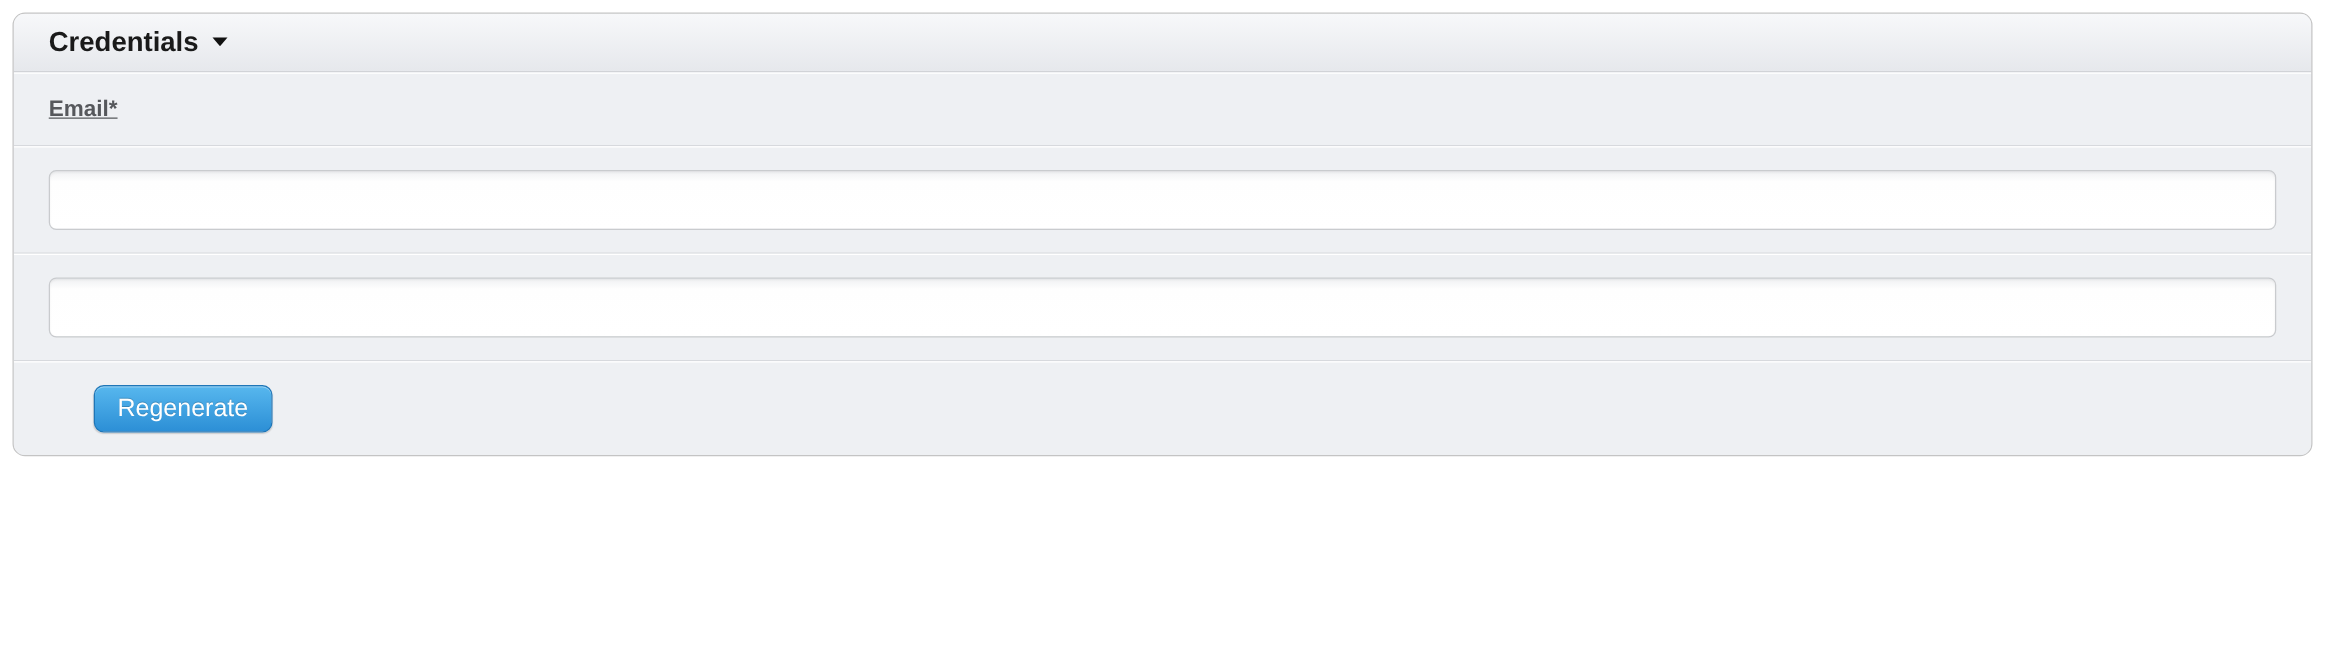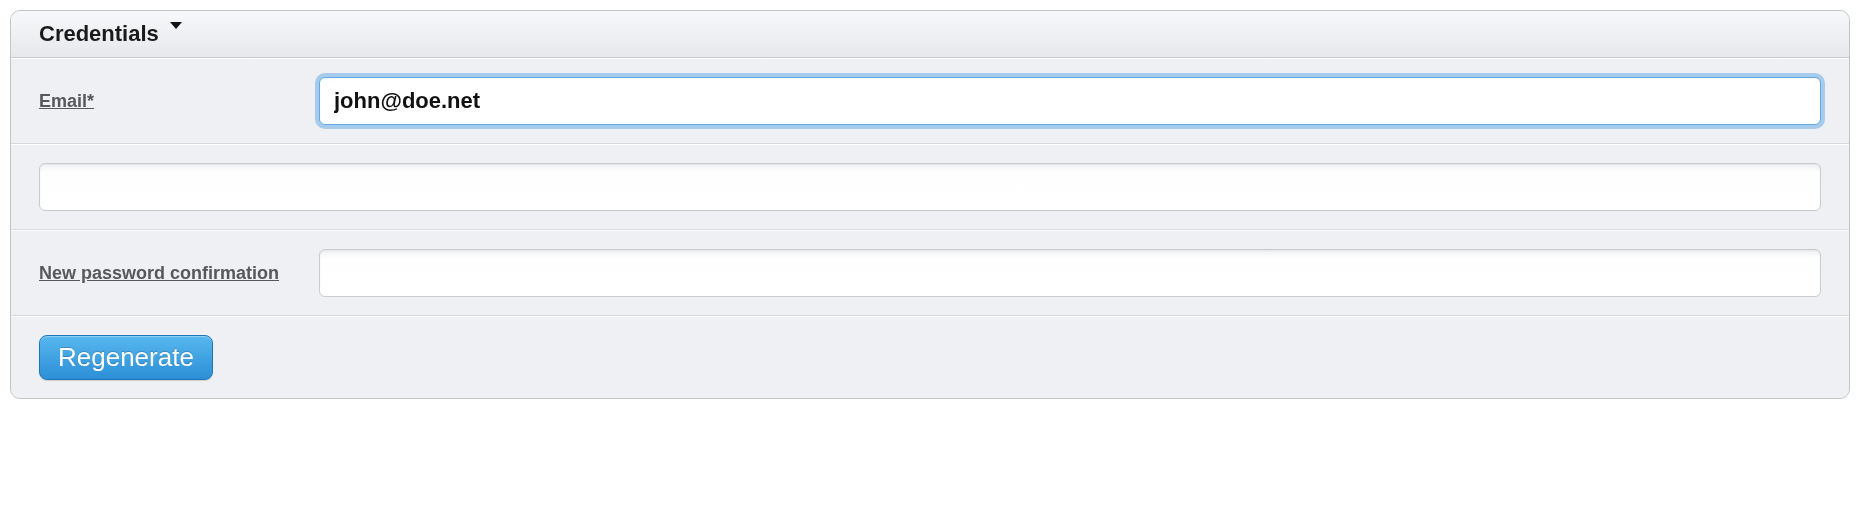--- a/index.html
+++ b/index.html
@@ -14,21 +14,21 @@
     padding: 10px;
   }
   .panel {
     border: 1px solid #c4c4c4;
     border-radius: 10px;
     overflow: hidden;
     background: #eef0f3;
   }
   .panel-header {
     display: flex;
-    align-items: flex-start;
+    align-items: center;
     padding: 10px 28px;
     background: linear-gradient(#f7f8fa, #e6e8ec);
     border-bottom: 1px solid #c8cace;
   }
   .panel-title {
     font-size: 22px;
     font-weight: 700;
     color: #1a1a1a;
   }
   .caret {
@@ -79,61 +79,58 @@
   }
   .api-key {
     font-family: "Menlo", "Consolas", "Courier New", monospace;
     font-size: 22px;
     font-weight: 600;
     letter-spacing: 1px;
     color: #111;
   }
   .btn {
     display: inline-block;
-    font-size: 26px;
+    font-size: 20px;
     color: #ffffff;
     padding: 6px 18px;
     border-radius: 8px;
     border: 1px solid #1f76b7;
     background: linear-gradient(#57b7ee, #2c8fd6);
     box-shadow: inset 0 1px 0 rgba(255,255,255,0.35), 0 1px 1px rgba(0,0,0,0.15);
     cursor: pointer;
     text-shadow: 0 -1px 0 rgba(0,0,0,0.18);
     line-height: 1.2;
+    margin-left: 36px;
   }
 </style>
 </head>
 <body>
 
 <div class="panel">
 
   <div class="panel-header">
     <span class="panel-title">Credentials</span>
     <span class="caret">
       <svg width="14" height="10" viewBox="0 0 14 10">
           <path d="M1 1 L7 8 L13 1 Z" fill="#111"></path>
         </svg>
     </span>
   </div>
 
   <div class="row">
     <div class="label">Email*</div>
-    <div class="field">
-      <input type="text" class="text-input focused" value="john@doe.net" style="">
-    </div>
   </div>
 
   <div class="row">
     <div class="field">
       <input type="password" class="text-input" value="" style="">
     </div>
   </div>
 
   <div class="row">
-    <div class="label">New password confirmation</div>
     <div class="field">
       <input type="password" class="text-input" value="" style="">
     </div>
   </div>
 
   <div class="row">
     <div class="field">
       <button type="button" class="btn">Regenerate</button>
     </div>
   </div>

